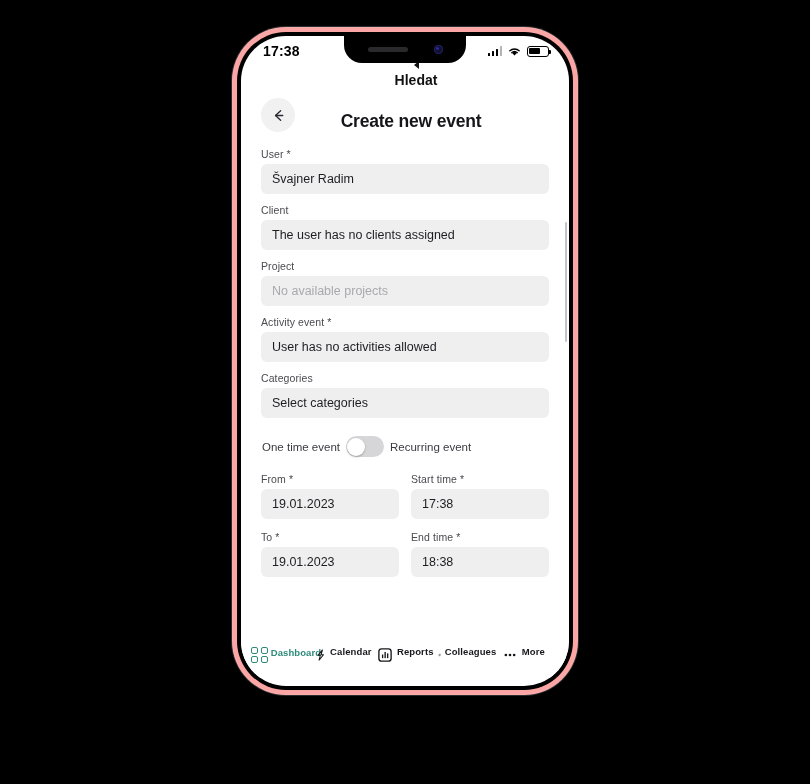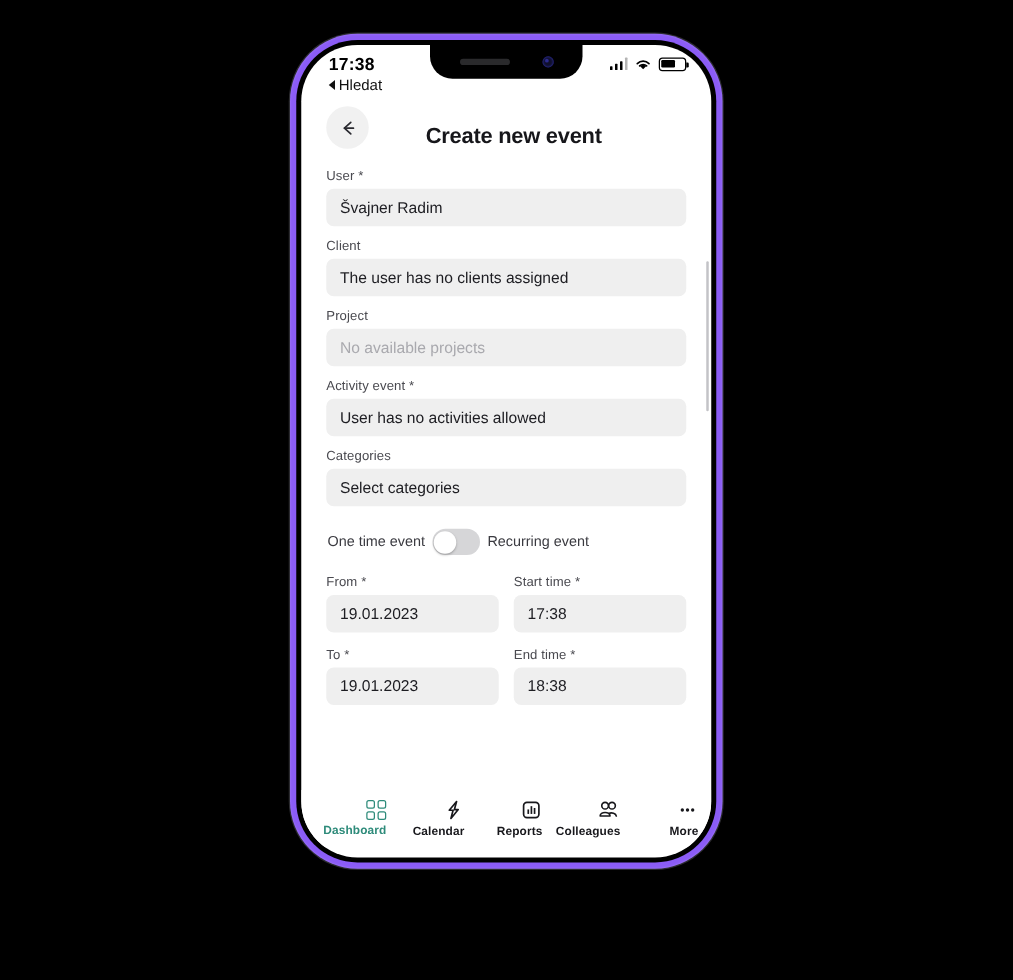--- a/index.html
+++ b/index.html
@@ -13,21 +13,21 @@
     position: relative;
   }
 
   
   #phone-frame {
     position: absolute;
     left: 232px;
     top: 27px;
     width: 346px;
     height: 668px;
-    background: #8b5cf6;
+    background: #fca5a5;
     border-radius: 54px;
     padding: 5px;
     box-shadow: 0 0 0 1px #2c2c30, inset 0 0 2px rgba(255,255,255,.25);
   }
   #phone-inner-bezel {
     width: 100%;
     height: 100%;
     background: #000;
     border-radius: 49px;
     padding: 4px;
@@ -121,25 +121,26 @@
   }
   #battery-level { height:100%; width:60%; background:#000; border-radius:1px; }
 
   
   #back-to-app {
     display: flex;
     align-items: center;
     gap: 3px;
     padding: 0 0 0 22px;
     margin-top: -3px;
-    font-size: 12px;
-    font-weight: 400;
+    font-size: 14px;
+    font-weight: 700;
     color: #111;
     position: relative;
     z-index: 20;
+    flex-direction: column;
   }
   #back-to-app .tri {
     width: 0; height: 0;
     border-top: 4px solid transparent;
     border-bottom: 4px solid transparent;
     border-right: 5px solid #111;
   }
 
   
   #app-header {
@@ -268,22 +269,21 @@
     bottom: 8px;
     height: 46px;
     display: flex;
     align-items: center;
     justify-content: space-around;
     padding: 0 8px;
     background: #fff;
   }
   .tab-item {
     display: flex;
-    flex-direction: column;
-    align-items: flex-end;
+    align-items: flex-start;
     gap: 3px;
     cursor: pointer;
     width: 58px;
   }
   .tab-label {
     font-size: 9.5px;
     font-weight: 700;
     color: #18181c;
     letter-spacing: .1px;
   }

